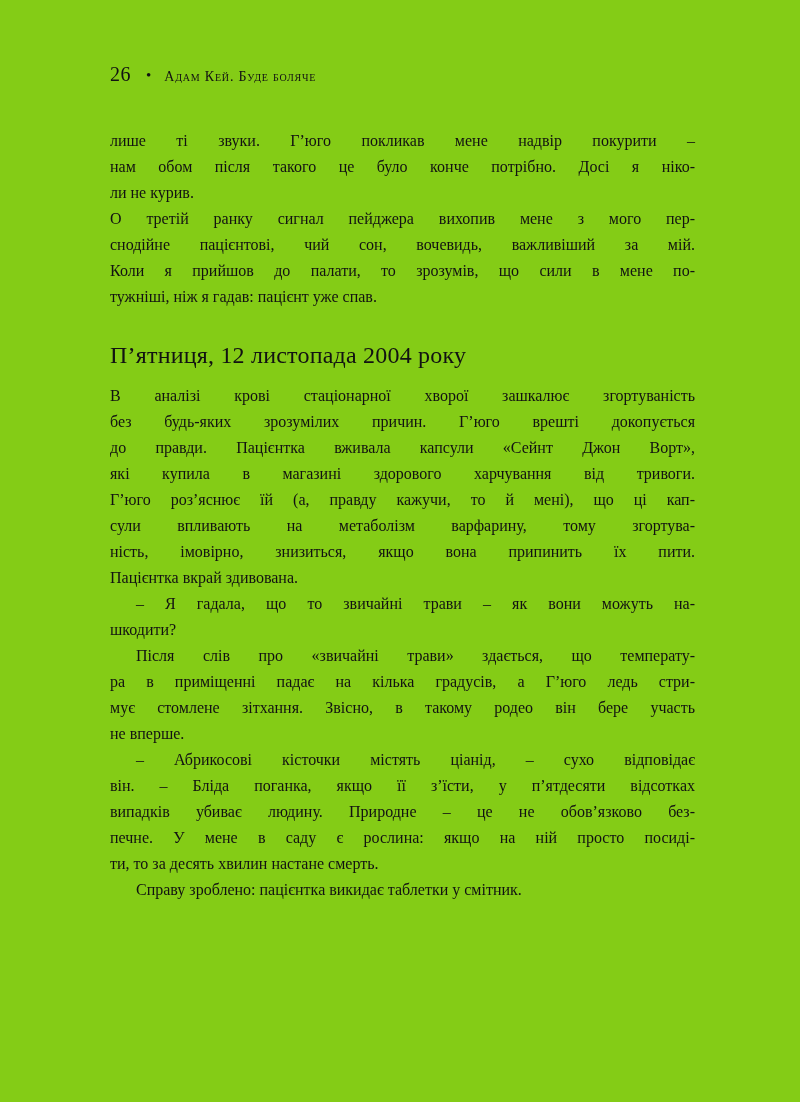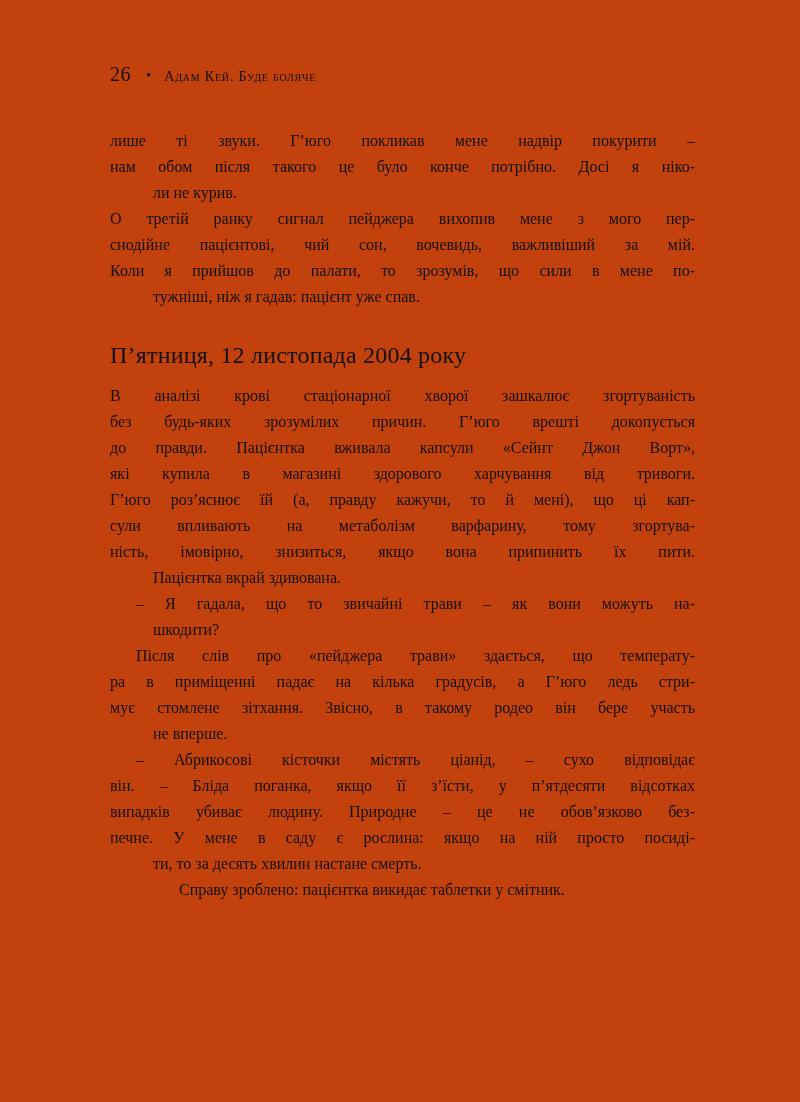--- a/index.html
+++ b/index.html
@@ -12,21 +12,21 @@
     background: #ffffff;
     color: #121212;
     font-family: "Liberation Serif", "DejaVu Serif", serif;
     overflow: hidden;
   }
   .page {
     box-sizing: border-box;
     width: 800px;
     height: 1102px;
     padding: 64px 105px 16px 110px;
-    background: #c2410c;
+    background: #84cc16;
   }
   
   .running-header {
     display: flex;
     align-items: baseline;
     line-height: 20px;
     white-space: nowrap;
   }
   .page-number {
     font-size: 20px;
@@ -53,21 +53,20 @@
   }
   .line {
     font-size: 16px;
     line-height: 26px;
     text-align: justify;
     text-align-last: justify;
     white-space: normal;
   }
   .line.last {
     text-align-last: left;
-    margin-left: 43px;
   }
   .para.indent .line.first {
     text-indent: 26px;
   }
   .entry-heading {
     font-size: 24px;
     font-weight: normal;
     line-height: 30px;
     margin: 30px 0 13px 0;
     letter-spacing: 0.2px;
@@ -105,21 +104,21 @@
         <div class="line">Г’юго роз’яснює їй (а, правду кажучи, то й мені), що ці кап-</div>
         <div class="line">сули впливають на метаболізм варфарину, тому згортува-</div>
         <div class="line">ність, імовірно, знизиться, якщо вона припинить їх пити.</div>
         <div class="line last">Пацієнтка вкрай здивована.</div>
       </div>
       <div class="para indent">
         <div class="line first">– Я гадала, що то звичайні трави – як вони можуть на-</div>
         <div class="line last">шкодити?</div>
       </div>
       <div class="para indent">
-        <div class="line first">Після слів про «пейджера трави» здається, що температу-</div>
+        <div class="line first">Після слів про «звичайні трави» здається, що температу-</div>
         <div class="line">ра в приміщенні падає на кілька градусів, а Г’юго ледь стри-</div>
         <div class="line">мує стомлене зітхання. Звісно, в такому родео він бере участь</div>
         <div class="line last">не вперше.</div>
       </div>
       <div class="para indent">
         <div class="line first">– Абрикосові кісточки містять ціанід, – сухо відповідає</div>
         <div class="line">він. – Бліда поганка, якщо її з’їсти, у п’ятдесяти відсотках</div>
         <div class="line">випадків убиває людину. Природне – це не обов’язково без-</div>
         <div class="line">печне. У мене в саду є рослина: якщо на ній просто посиді-</div>
         <div class="line last">ти, то за десять хвилин настане смерть.</div>

